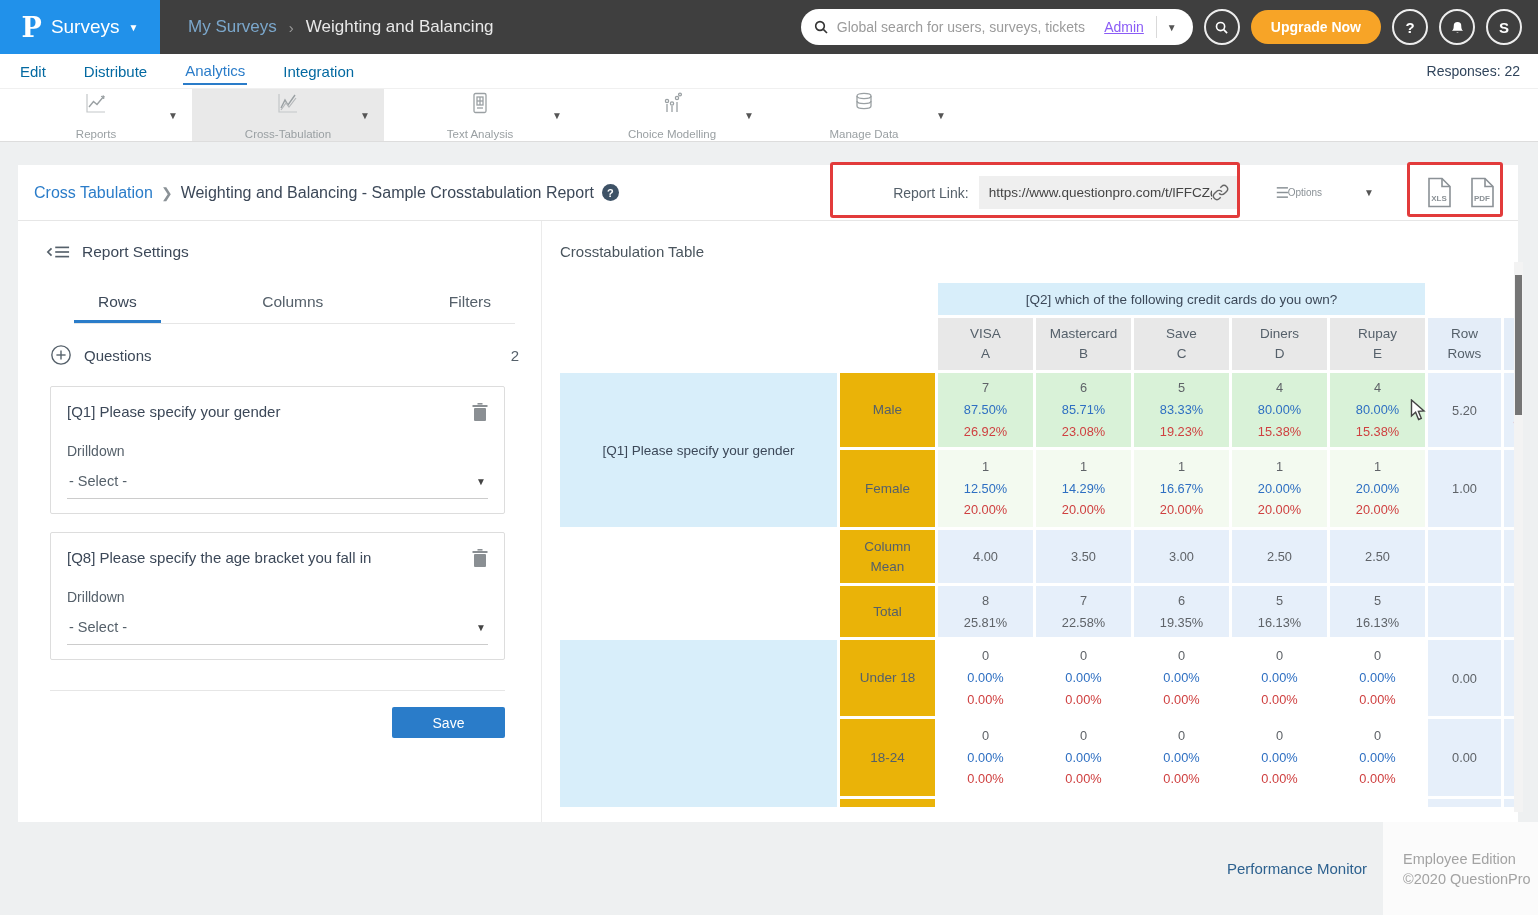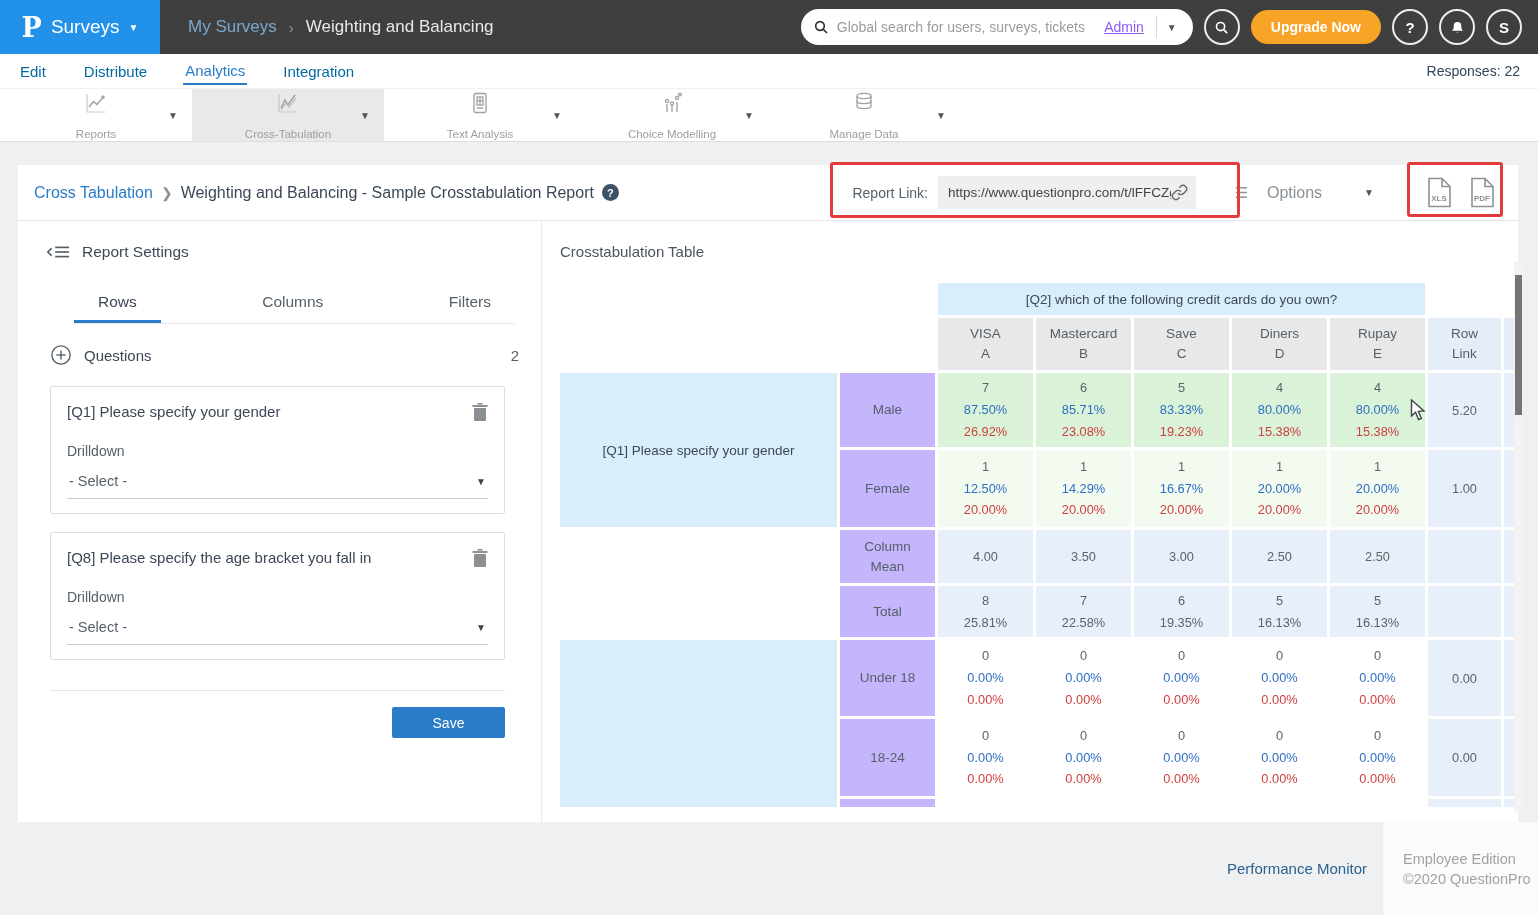--- a/index.html
+++ b/index.html
@@ -44,21 +44,21 @@
   .card { margin:23px 20px 0 18px; height:657px; background:#fff; display:flex; flex-direction:column; }
   .report-header { height:56px; flex-shrink:0; border-bottom:1px solid #e6e6e6; display:flex; align-items:center; padding:0 14px 0 16px; }
   .rh-link { color:#2a7cc9; font-size:16px; cursor:pointer; }
   .rh-sep { color:#8a9196; margin:0 8px; font-size:14px; }
   .rh-title { color:#3c4858; font-size:16px; }
   .rh-help { width:17px; height:17px; background:#3e5266; border-radius:50%; color:#fff; font-size:11px; font-weight:bold; display:inline-flex; align-items:center; justify-content:center; margin-left:8px; cursor:pointer; }
   .rh-right { margin-left:auto; display:flex; align-items:center; }
   .rl-label { font-size:14px; color:#55606a; margin-right:10px; }
   .rl-input { width:258px; height:33px; background:#efefef; display:flex; align-items:center; padding:0 8px 0 10px; font-size:13.5px; color:#444; }
   .rl-input span { flex:1; overflow:hidden; white-space:nowrap; }
-  .options-btn { display:flex; align-items:center; gap:20px; margin-left:36px; color:#8a9196; font-size:16px; cursor:pointer; }
+  .options-btn { display:flex; align-items:center; gap:0; margin-left:36px; color:#8a9196; font-size:10px; cursor:pointer; }
   .options-caret { margin-left:42px; font-size:10px; color:#555; cursor:pointer; }
   .exports { display:flex; gap:16px; margin-left:52px; margin-right:8px; }
   .export-ic { cursor:pointer; }
 
   .card-body { flex:1; display:flex; overflow:hidden; }
 
   
   .panel { width:524px; flex-shrink:0; border-right:1px solid #ebebeb; padding:22px 16px 0 28px; }
   .panel-head { display:flex; align-items:center; gap:12px; color:#3c4858; font-size:15.5px; }
   .collapse-ic { display:flex; align-items:center; color:#55606a; cursor:pointer; }
@@ -81,21 +81,21 @@
 
   
   .table-area { flex:1; padding:22px 0 0 18px; position:relative; overflow:hidden; }
   .table-title { font-size:15px; color:#4a555e; }
   .grid { display:grid; grid-template-columns:277px 95px repeat(5,95px) 73px 62px; grid-template-rows:32px 52px 74px 77px 53px 51px 76px 77px 8px; gap:3px; margin-top:23px; width:1006px; }
   .tc { display:flex; flex-direction:column; align-items:center; justify-content:center; overflow:hidden; text-align:center; }
   .band { background:#d8eefa; font-size:13.5px; color:#3c4858; }
   .colhead { background:#e8e8e8; font-size:13.5px; color:#55606a; line-height:1.5; }
   .mthead { background:#e4edf8; font-size:13.5px; color:#55606a; line-height:1.5; padding:0 12px; }
   .stub { font-size:13.5px; color:#3c4858; padding:0 16px; }
-  .rowlab { background:#c4b5fd; font-size:13.5px; color:#55606a; line-height:1.45; padding:0 6px; }
+  .rowlab { background:#eab308; font-size:13.5px; color:#55606a; line-height:1.45; padding:0 6px; }
   .data div, .total div { line-height:1.7; font-size:12.8px; }
   .mean { background:#e6effa; font-size:12.8px; color:#5f6368; }
   .total { background:#e6effa; }
   .l0 { color:#5f6368; } .l1 { color:#2e6fc2; } .l2 { color:#cf4040; }
 
   .vscroll { position:absolute; right:15px; top:262px; width:9px; height:550px; background:#f3f3f3; }
   .vthumb { position:absolute; top:13px; left:1px; width:7px; height:140px; background:#757575; cursor:pointer; }
 
   
   .footer { height:93px; display:flex; align-items:center; justify-content:flex-end; }
@@ -356,21 +356,21 @@
             <div class="">C</div>
           </div>
           <div class="tc colhead" style="grid-area: 2 / 6 / span 1 / span 1;">
             <div class="">Diners</div>
             <div class="">D</div>
           </div>
           <div class="tc colhead" style="grid-area: 2 / 7 / span 1 / span 1;">
             <div class="">Rupay</div>
             <div class="">E</div>
           </div>
-          <div class="tc mthead" style="grid-area: 2 / 8 / span 1 / span 1;">Row Link</div>
+          <div class="tc mthead" style="grid-area: 2 / 8 / span 1 / span 1;">Row Rows</div>
           <div class="tc mthead" style="grid-area: 2 / 9 / span 1 / span 1;">Total</div>
           <div class="tc stub" style="grid-area: 3 / 1 / span 2 / span 1; background: rgb(216, 238, 250);">[Q1] Please specify your gender</div>
           <div class="tc stub" style="grid-area: 7 / 1 / span 3 / span 1; background: rgb(216, 238, 250);"></div>
           <div class="tc rowlab" style="grid-area: 3 / 2 / span 1 / span 1;">Male</div>
           <div class="tc data" style="grid-area: 3 / 3 / span 1 / span 1; background: rgb(217, 242, 216);">
             <div class="l0">7</div>
             <div class="l1">87.50%</div>
             <div class="l2">26.92%</div>
           </div>
           <div class="tc data" style="grid-area: 3 / 4 / span 1 / span 1; background: rgb(217, 242, 216);">

